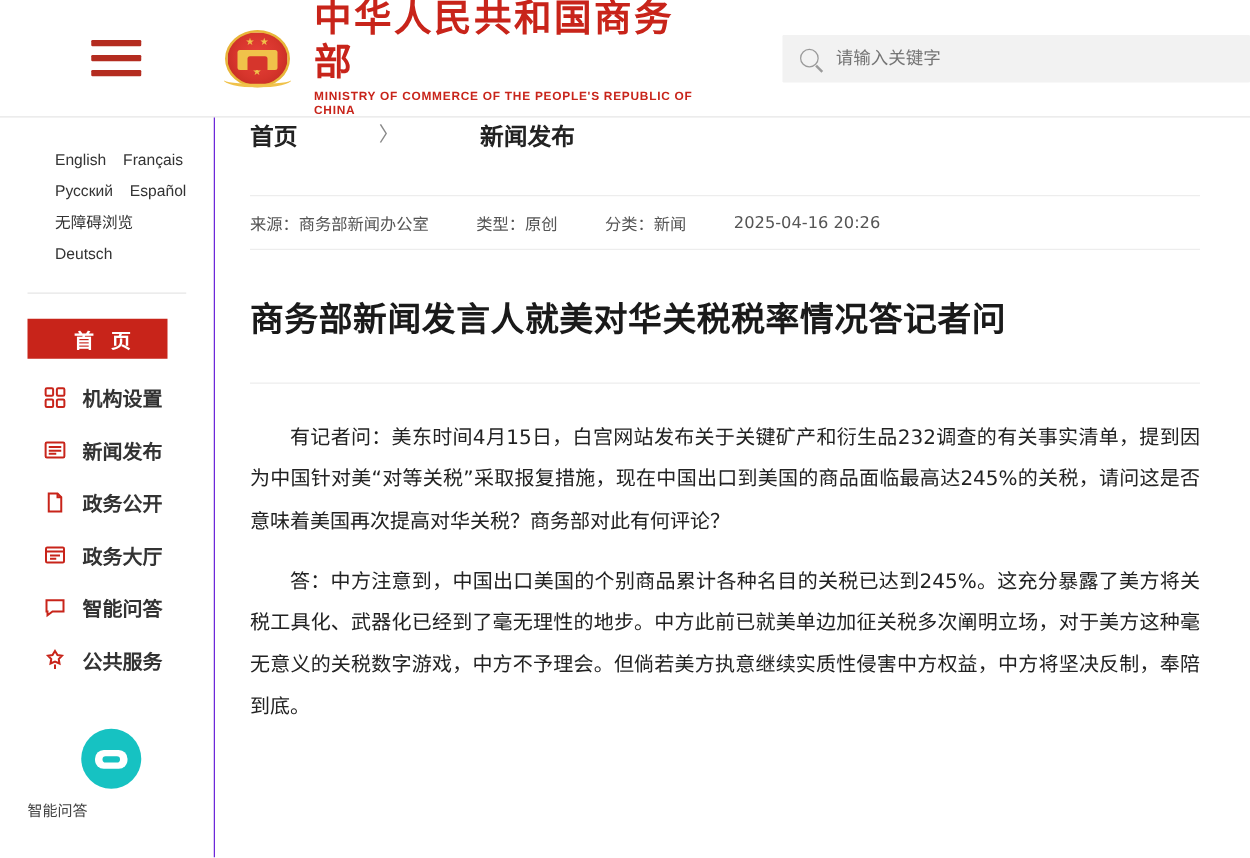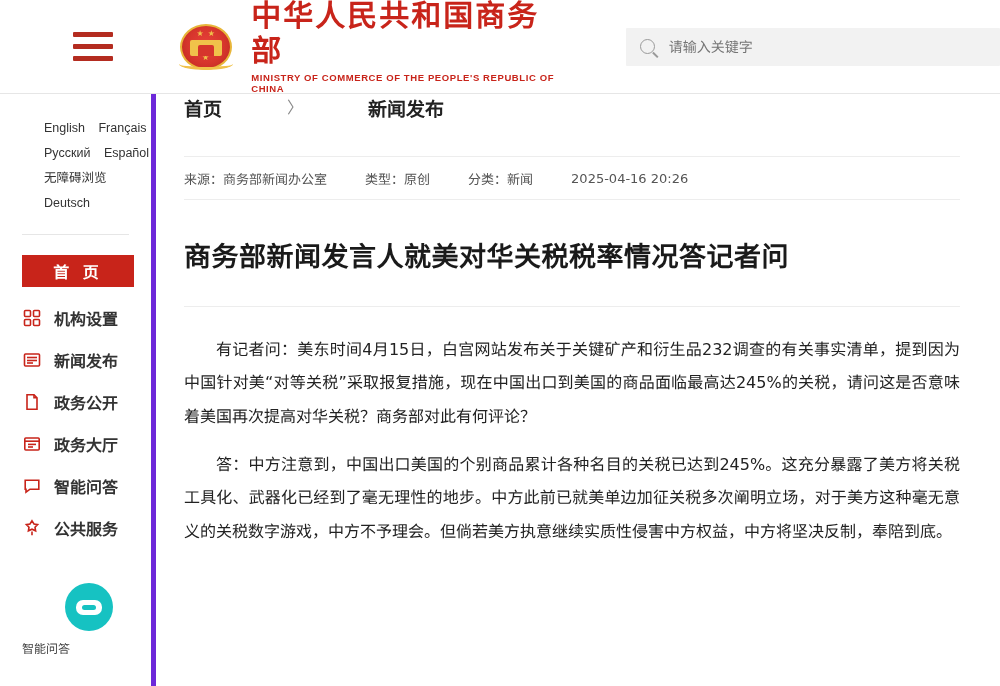--- a/index.html
+++ b/index.html
@@ -131,23 +131,23 @@
     color: #14532d;
     width: 100%;
     font-family: "DejaVu Sans", "Liberation Sans", sans-serif;
   }
 
   
   .body-wrap { display: flex; height: 592px; }
 
   
   .sidebar {
-    width: 156px;
+    width: 172px;
     flex: none;
-    border-right: 5px solid #6d28d9;
+    border-right: 1px solid #6d28d9;
     padding-top: 22px;
   }
   .lang-list {
     padding-left: 44px;
     font-size: 12.5px;
     color: #333;
     line-height: 25px;
   }
   .lang-row { white-space: nowrap; }
   .lang-row span { cursor: pointer; }
@@ -158,20 +158,21 @@
   }
   .nav { margin-top: 20px; padding-left: 22px; }
   .nav-item {
     display: flex;
     align-items: center;
     height: 42px;
     font-size: 16px;
     color: #333;
     cursor: pointer;
     font-family: "DejaVu Sans", "Liberation Sans", sans-serif;
+    padding-left: 12px;
   }
   .nav-item.active {
     background: #c8241a;
     color: #fff;
     width: 112px;
     height: 32px;
     justify-content: center;
     font-weight: bold;
     letter-spacing: 4px;
     margin-bottom: 10px;

